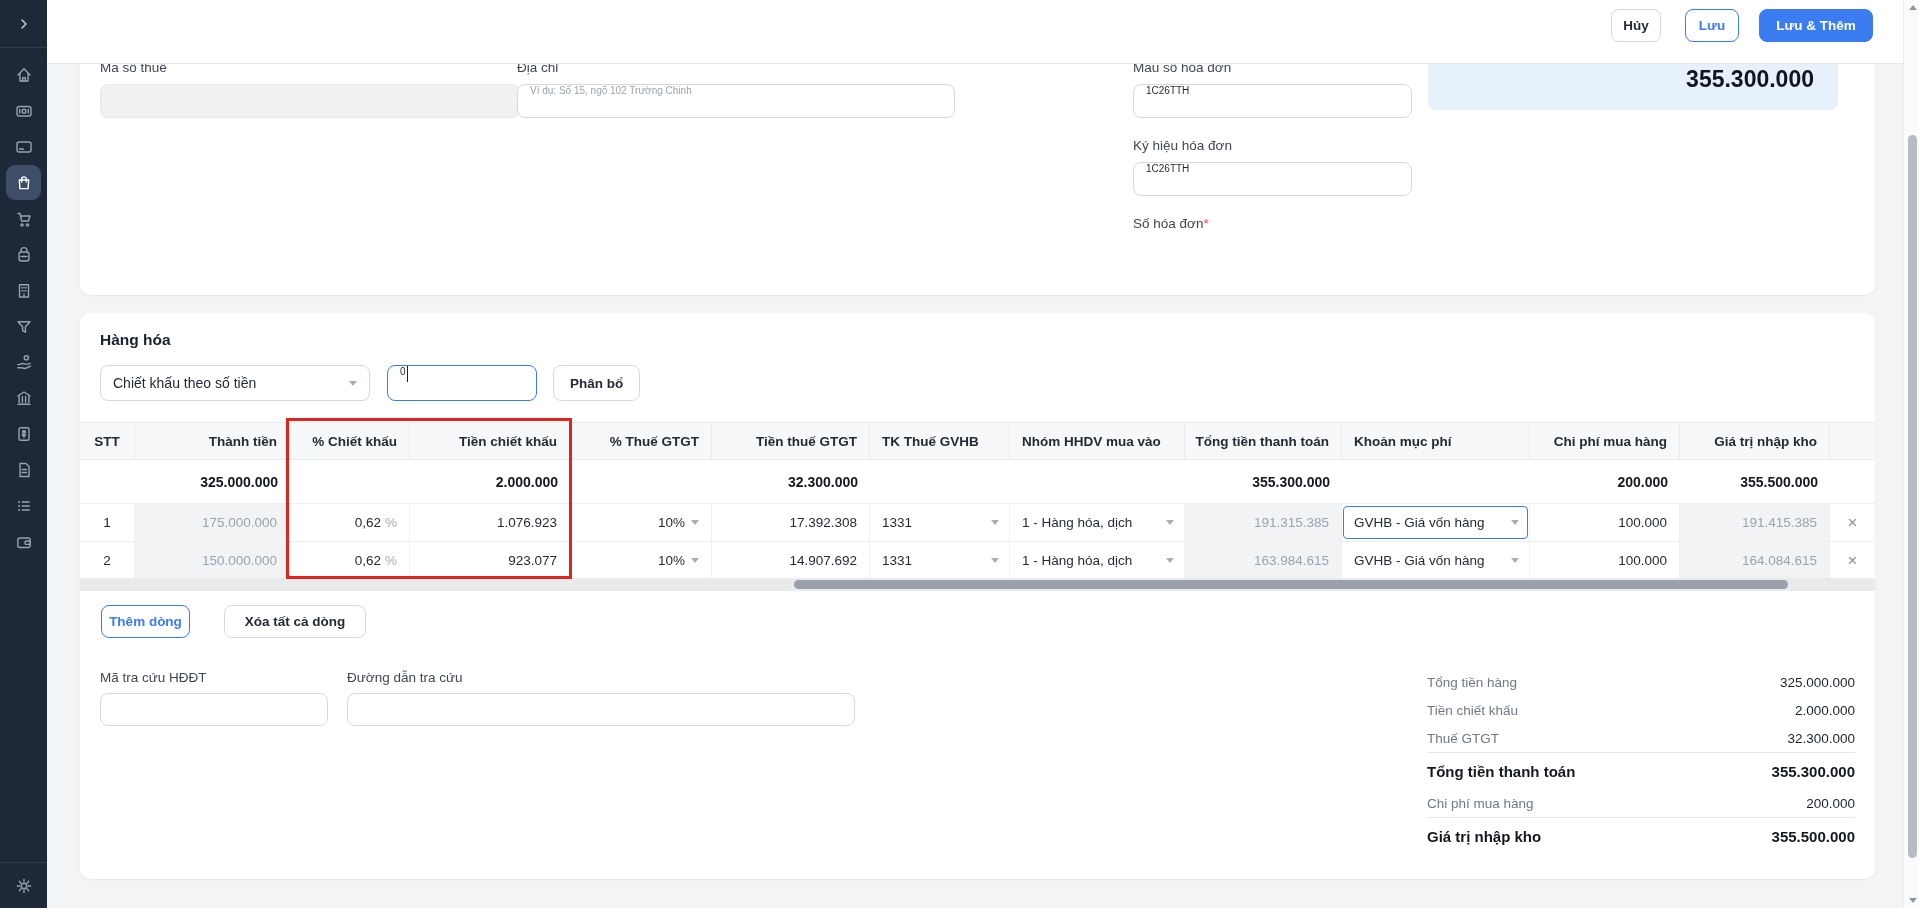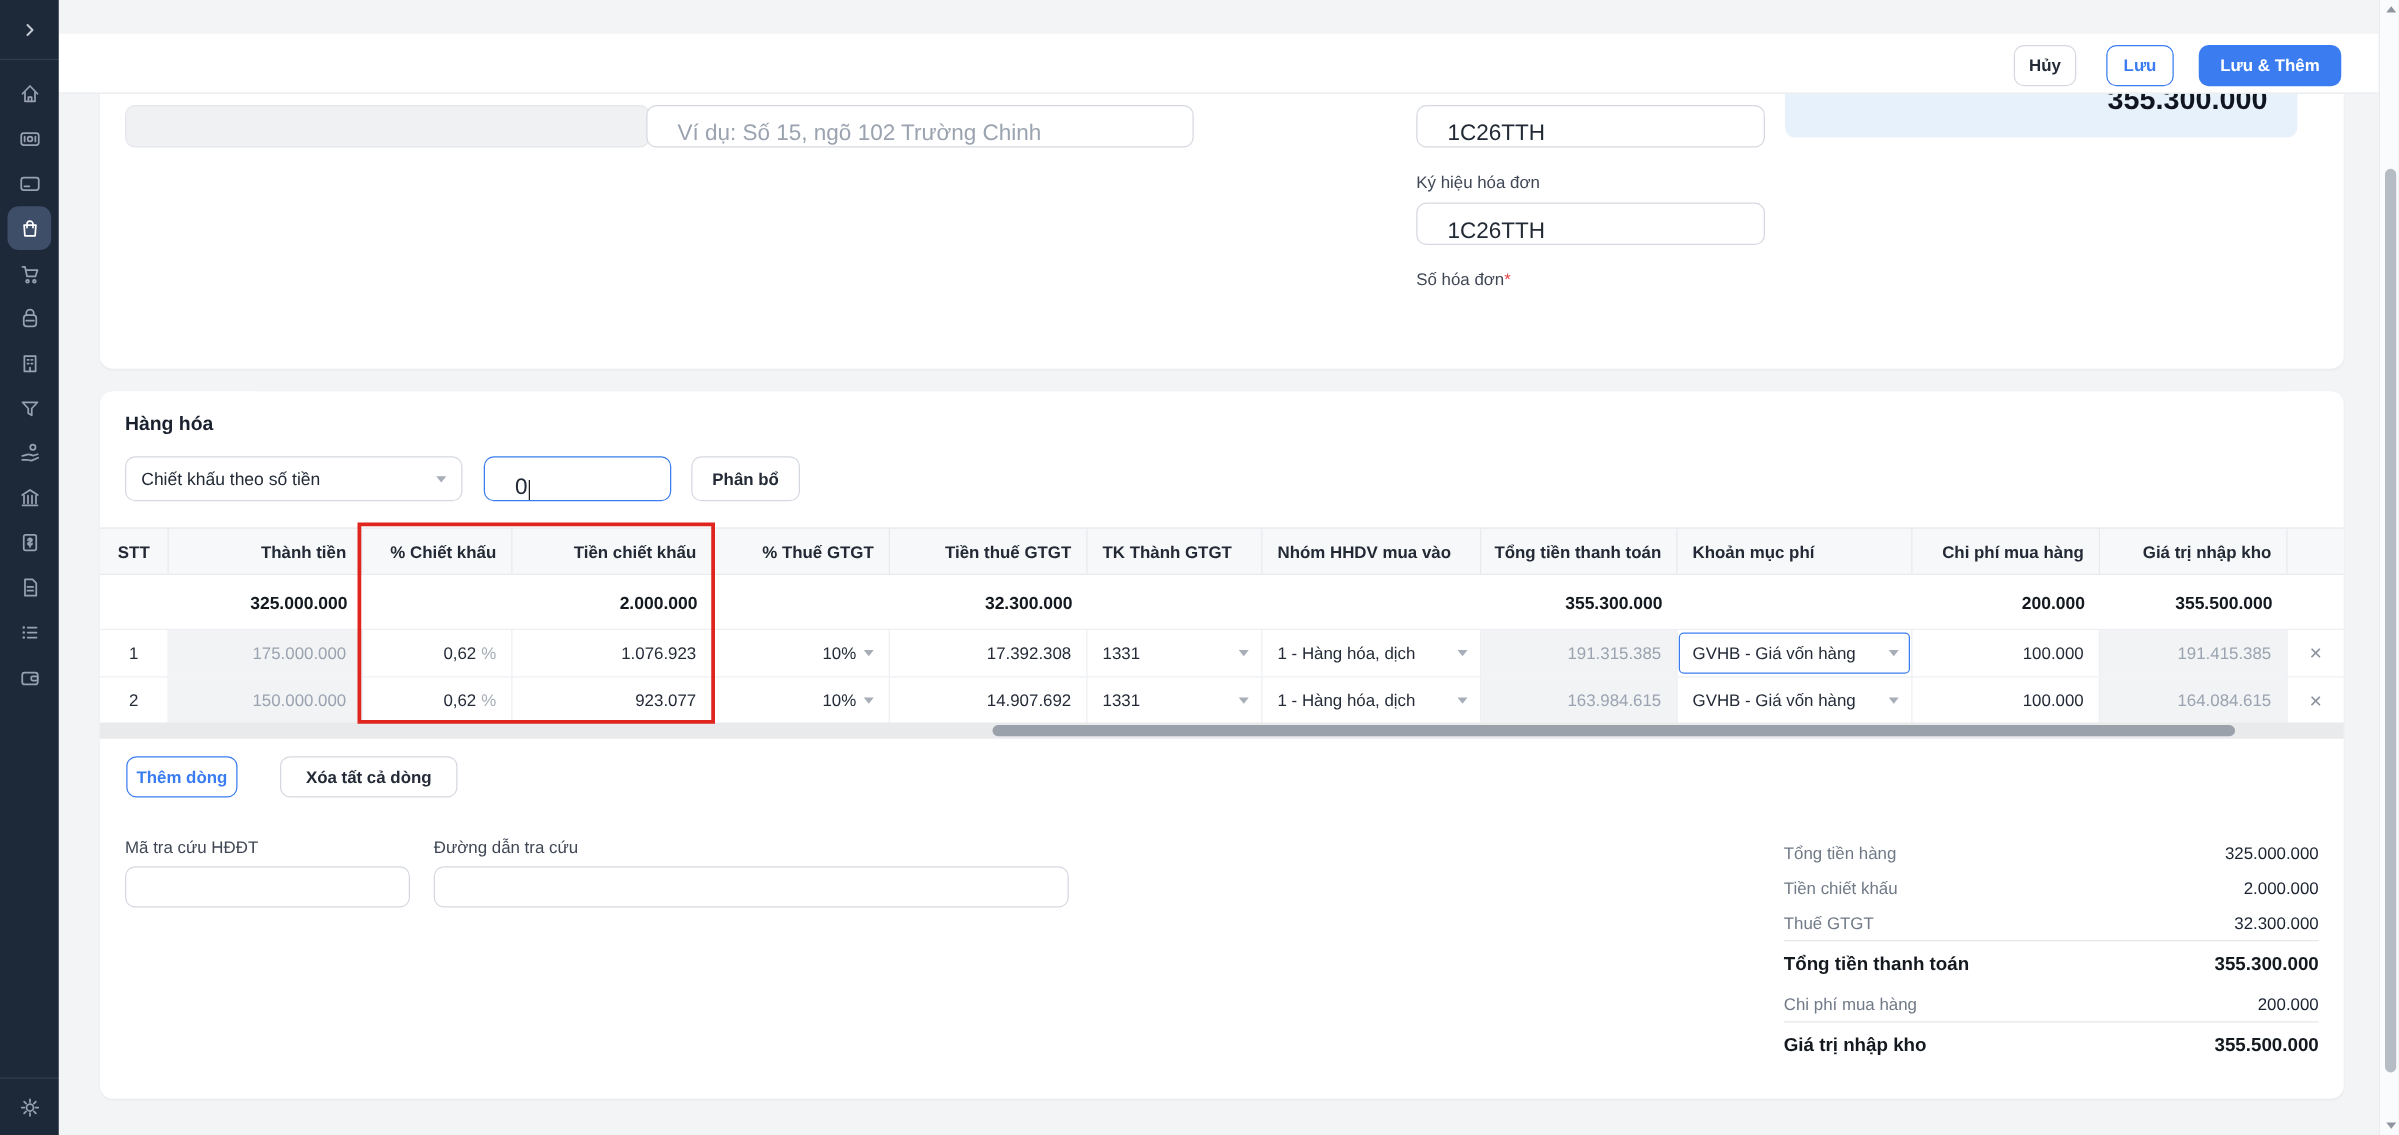--- a/index.html
+++ b/index.html
@@ -9,33 +9,33 @@
   
   .sidebar { position:absolute; left:0; top:0; width:47px; height:908px; background:#1d2839; z-index:5; }
   .sidebar-top { position:absolute; left:0; top:0; width:47px; height:48px; border-bottom:1px solid rgba(255,255,255,.09); display:flex; align-items:center; justify-content:center; cursor:pointer; }
   .side-ic { position:absolute; left:0; width:47px; height:32px; display:flex; align-items:center; justify-content:center; cursor:pointer; }
   .side-ic svg { stroke:#97a1b0; fill:none; stroke-width:1.4; stroke-linecap:round; stroke-linejoin:round; }
   .side-ic.active { left:6px; width:35px; height:35px; background:#3e4d68; border-radius:9px; }
   .side-ic.active svg { stroke:#fff; }
   .side-divider { position:absolute; left:0; top:862px; width:47px; border-top:1px solid rgba(255,255,255,.09); }
 
   
-  .topbar { position:absolute; left:47px; top:0; width:1856px; height:48px; background:#fff; border-bottom:1px solid #e7e9ed; z-index:4;margin-top:27px; }
+  .topbar { position:absolute; left:47px; top:0; width:1856px; height:64px; background:#fff; border-bottom:1px solid #e7e9ed; z-index:4; }
   .btn { position:absolute; display:flex; align-items:center; justify-content:center; border-radius:8px; font-size:13.5px; font-weight:700; cursor:pointer; white-space:nowrap; }
   .btn.ghost { background:#fff; border:1px solid #d5d9df; color:#242b37; }
   .btn.outline-blue { background:#fff; border:1px solid #3b7df0; color:#3b7df0; }
   .btn.primary { background:#3b7df0; border:1px solid #3b7df0; color:#fff; }
 
   .card { position:absolute; background:#fff; box-shadow:0 1px 2px rgba(16,24,40,.05); }
   .card1 { left:80px; top:48px; width:1795px; height:247px; border-radius:0 0 10px 10px; }
   .card2 { left:80px; top:313px; width:1795px; height:566px; border-radius:10px; }
 
   .flabel { position:absolute; font-size:13.5px; color:#3f4654; }
   .req { color:#e5484d; }
-  .inp { position:absolute; border:1px solid #d5d9df; border-radius:8px; background:#fff; font-size:18px; color:#222a36; padding:0 24px; display:flex; align-items:flex-end; height:34px; overflow:hidden; white-space:nowrap; }
+  .inp { position:absolute; border:1px solid #d5d9df; border-radius:8px; background:#fff; font-size:10px; color:#222a36; padding:0 12px; display:flex; align-items:flex-start; height:34px; overflow:hidden; white-space:nowrap; }
   .inp.disabled { background:#f0f1f3; border-color:#e4e6ea; }
   .inp .ph { color:#9aa3af; }
   .inp.focused { border:1.5px solid #3b7df0; }
   .caretline { display:inline-block; width:1px; height:16px; background:#222; margin-left:1px; }
 
   .bluebox { position:absolute; left:1348px; top:0; width:410px; height:62px; background:#e7f1fc; border-radius:0 0 8px 8px; display:flex; align-items:center; justify-content:flex-end; padding-right:24px; font-size:23px; font-weight:700; color:#101520; }
 
   .sect-title { position:absolute; left:20px; top:18px; font-size:15.5px; font-weight:700; color:#1a212e; }
   .select { position:absolute; border:1px solid #d5d9df; border-radius:8px; background:#fff; height:36px; display:flex; align-items:center; padding:0 12px; font-size:14px; color:#222a36; justify-content:space-between; cursor:pointer; }
   .caret { width:0; height:0; border-left:4.5px solid transparent; border-right:4.5px solid transparent; border-top:5px solid #a7aeb8; display:inline-block; flex:none; }
@@ -246,21 +246,21 @@
     <div class="btn ghost" style="left:473px; top:52px; width:87px; height:36px;">Phân bổ</div>
 
     <div class="gtable" id="goods-table">
         <div class="t-row t-head">
           <div class="tcell t-cell al-c" style="width: 55px;">STT</div>
           <div class="tcell t-cell al-r" style="width: 155px;">Thành tiền</div>
           <div class="tcell t-cell al-r" style="width: 120px;">% Chiết khấu</div>
           <div class="tcell t-cell al-r" style="width: 160px;">Tiền chiết khấu</div>
           <div class="tcell t-cell al-r" style="width: 142px;">% Thuế GTGT</div>
           <div class="tcell t-cell al-r" style="width: 158px;">Tiền thuế GTGT</div>
-          <div class="tcell t-cell " style="width: 140px;">TK Thành GTGT</div>
+          <div class="tcell t-cell " style="width: 140px;">TK Thuế GVHB</div>
           <div class="tcell t-cell " style="width: 175px;">Nhóm HHDV mua vào</div>
           <div class="tcell t-cell al-r" style="width: 157px;">Tổng tiền thanh toán</div>
           <div class="tcell t-cell " style="width: 188px;">Khoản mục phí</div>
           <div class="tcell t-cell al-r" style="width: 150px;">Chi phí mua hàng</div>
           <div class="tcell t-cell al-r" style="width: 150px;">Giá trị nhập kho</div>
           <div class="tcell t-cell al-c" style="width: 45px;"></div>
         </div>
         <div class="t-row t-sum">
           <div class="tcell t-cell al-c" style="width: 55px; border-right: none;"></div>
           <div class="tcell t-cell al-r" style="width: 155px; border-right: none;">325.000.000</div>

